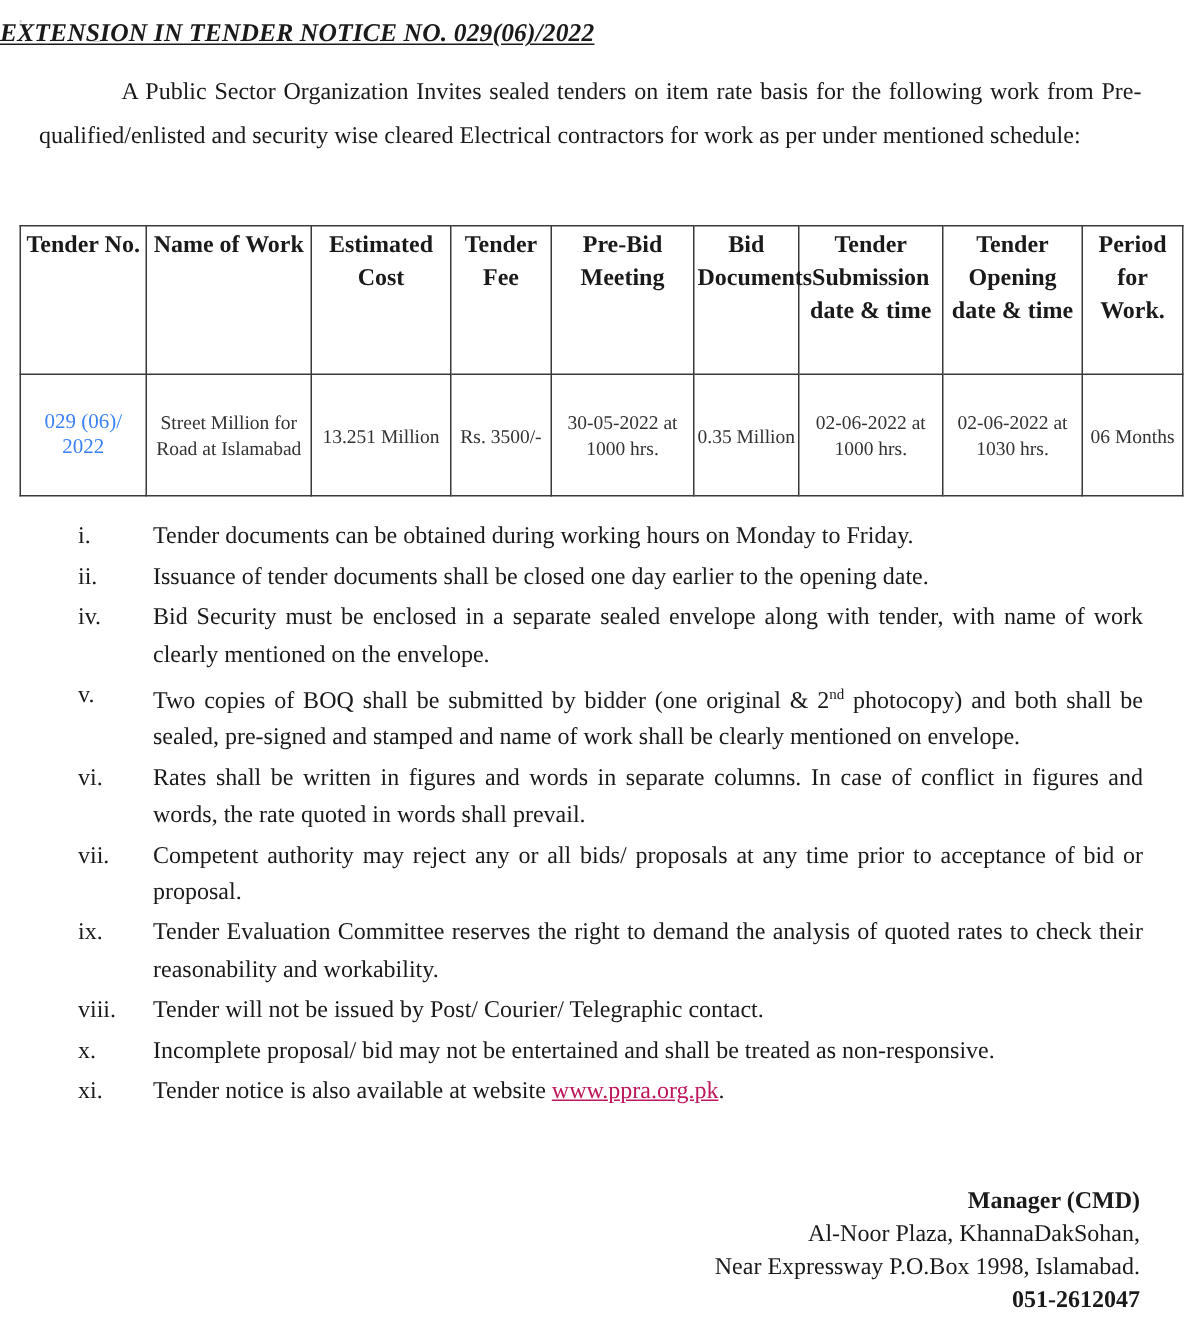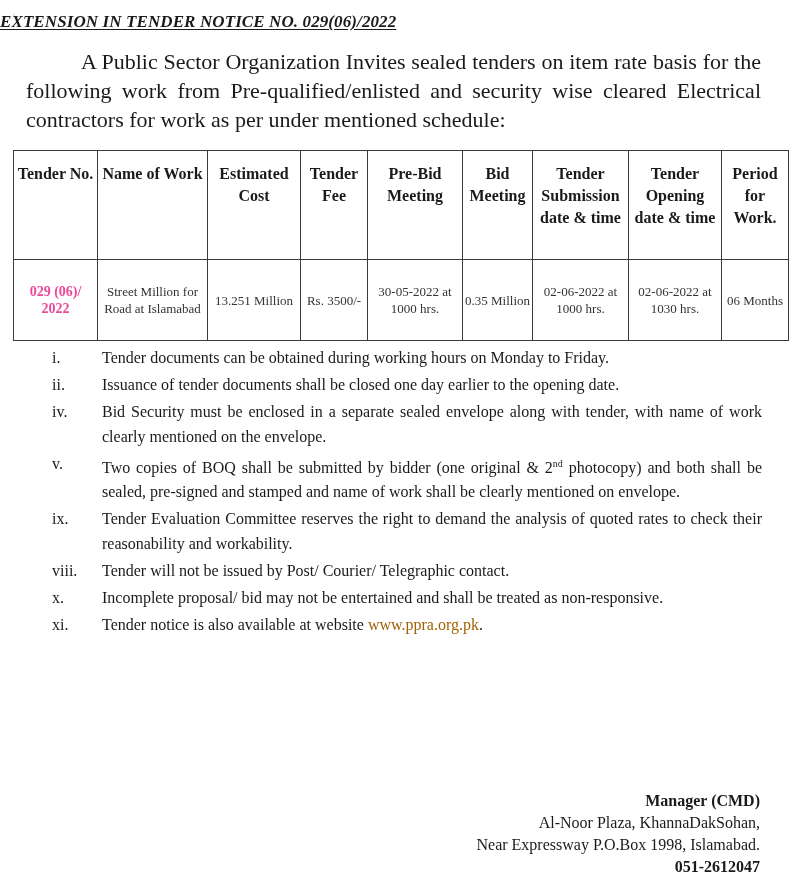--- a/index.html
+++ b/index.html
@@ -33,21 +33,21 @@
     }
     .title span {
       text-decoration: underline;
       text-underline-offset: 2px;
     }
     .intro {
       position: absolute;
       top: 47px;
       left: 26px;
       width: 735px;
-      font-size: 22px;
+      font-size: 16px;
       line-height: 29px;
       text-align: justify;
       text-indent: 55px;
     }
     table.schedule {
       position: absolute;
       top: 150px;
       left: 13px;
       width: 775px;
       border-collapse: collapse;
@@ -57,33 +57,33 @@
       border: 1.5px solid #3a3a3a;
       text-align: center;
       padding: 0 2px;
     }
     table.schedule th {
       vertical-align: top;
       font-weight: bold;
       font-size: 16px;
       line-height: 22px;
       height: 96px;
-      padding-top: 12px;
+      padding-top: 2px;
     }
     table.schedule td {
       vertical-align: middle;
       font-size: 13px;
       line-height: 17px;
       height: 80px;
       color: #333;
     }
     table.schedule td.bold {
-      font-weight: bold;
+      font-weight: normal;
       font-size: 14px;
-      color: #ec4899;
+      color: #3b82f6;
     }
     .conditions {
       position: absolute;
       top: 346px;
       left: 52px;
       width: 710px;
       margin: 0;
       padding: 0;
       list-style: none;
       font-size: 16px;
@@ -95,21 +95,22 @@
     }
     .conditions .num {
       width: 50px;
       flex: none;
     }
     .conditions .txt {
       flex: 1;
       text-align: justify;
     }
     .conditions a {
-      color: #a16207;
+      color: #be185d;
+      text-decoration: underline;
     }
     .signature {
       position: absolute;
       top: 790px;
       right: 40px;
       text-align: right;
       font-size: 16px;
       line-height: 22px;
     }
     .signature .bold {
@@ -140,21 +141,21 @@
     <col style="width:93px">
     <col style="width:67px">
   </colgroup>
   <thead>
     <tr>
       <th>Tender No.</th>
       <th>Name of Work</th>
       <th>Estimated Cost</th>
       <th>Tender Fee</th>
       <th>Pre-Bid Meeting</th>
-      <th>Bid Meeting</th>
+      <th>Bid Documents</th>
       <th>Tender Submission date &amp; time</th>
       <th>Tender Opening date &amp; time</th>
       <th>Period for Work.</th>
     </tr>
   </thead>
   <tbody>
     <tr>
       <td class="bold">029 (06)/ 2022</td>
       <td>Street Million for Road at Islamabad</td>
       <td>13.251 Million</td>
@@ -179,20 +180,28 @@
   </li>
   <li>
     <span class="num">iv.</span>
     <span class="txt">Bid Security must be enclosed in a separate sealed envelope along with tender, with name of work clearly mentioned on the envelope.</span>
   </li>
   <li>
     <span class="num">v.</span>
     <span class="txt"><span>Two copies of BOQ shall be submitted by bidder (one original &amp; 2</span><sup style="font-size:10px;">nd</sup><span> photocopy) and both shall be sealed, pre-signed and stamped and name of work shall be clearly mentioned on envelope.</span></span>
   </li>
   <li>
+    <span class="num">vi.</span>
+    <span class="txt">Rates shall be written in figures and words in separate columns. In case of conflict in figures and words, the rate quoted in words shall prevail.</span>
+  </li>
+  <li>
+    <span class="num">vii.</span>
+    <span class="txt">Competent authority may reject any or all bids/ proposals at any time prior to acceptance of bid or proposal.</span>
+  </li>
+  <li>
     <span class="num">ix.</span>
     <span class="txt">Tender Evaluation Committee reserves the right to demand the analysis of quoted rates to check their reasonability and workability.</span>
   </li>
   <li>
     <span class="num">viii.</span>
     <span class="txt">Tender will not be issued by Post/ Courier/ Telegraphic contact.</span>
   </li>
   <li>
     <span class="num">x.</span>
     <span class="txt">Incomplete proposal/ bid may not be entertained and shall be treated as non-responsive.</span>

